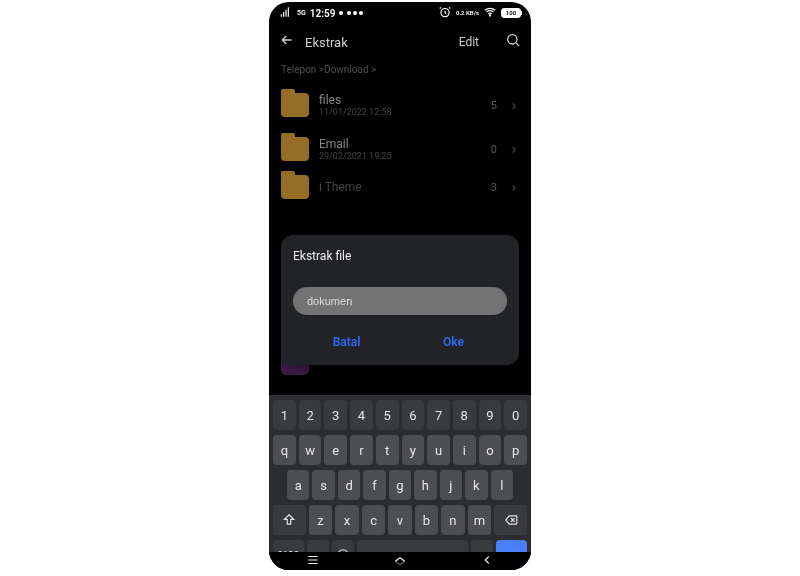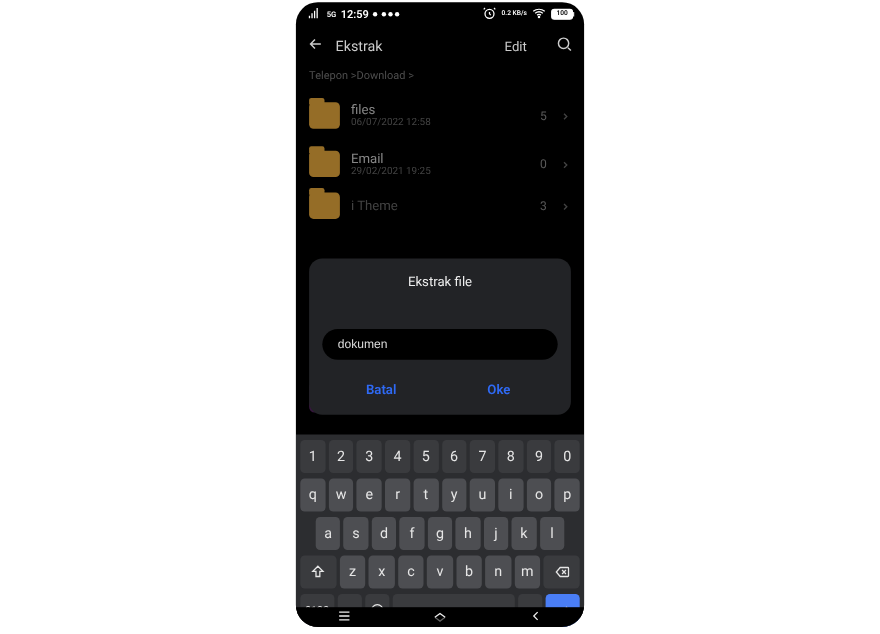--- a/index.html
+++ b/index.html
@@ -117,23 +117,23 @@
     position: absolute;
     left: 12px;
     right: 12px;
     top: 233px;
     background: #222326;
     border-radius: 12px;
     padding: 14px 12px 10px;
     z-index: 20;
     box-shadow: 0 4px 20px rgba(0,0,0,0.5);
   }
-  .modal-title { text-align: center; font-size: 12px; color: #eee; margin-bottom: 36px; }
+  .modal-title { text-align: left; font-size: 12px; color: #eee; margin-bottom: 24px; }
   .modal-input {
-    background: #000000;
+    background: #737373;
     border: none;
     border-radius: 16px;
     width: 100%;
     padding: 8px 14px;
     color: #ddd;
     font-size: 11px;
     outline: none;
   }
   .modal-actions {
     display: flex;
@@ -255,21 +255,21 @@
     </span>
   </div>
 
   <div class="breadcrumb">Telepon &gt;Download &gt;</div>
 
   <div class="list">
     <div class="row">
       <div class="folder-icon"></div>
       <div class="row-text">
         <div class="row-name">files</div>
-        <div class="row-date">06/07/2022 12:58</div>
+        <div class="row-date">11/01/2022 12:58</div>
       </div>
       <span class="row-count">5</span>
       <span class="chevron">
         <svg width="10" height="10" viewBox="0 0 24 24" fill="none" stroke="#666" stroke-width="3">
             <path d="M9 18l6-6-6-6"></path>
           </svg>
       </span>
     </div>
     <div class="row">
       <div class="folder-icon"></div>

